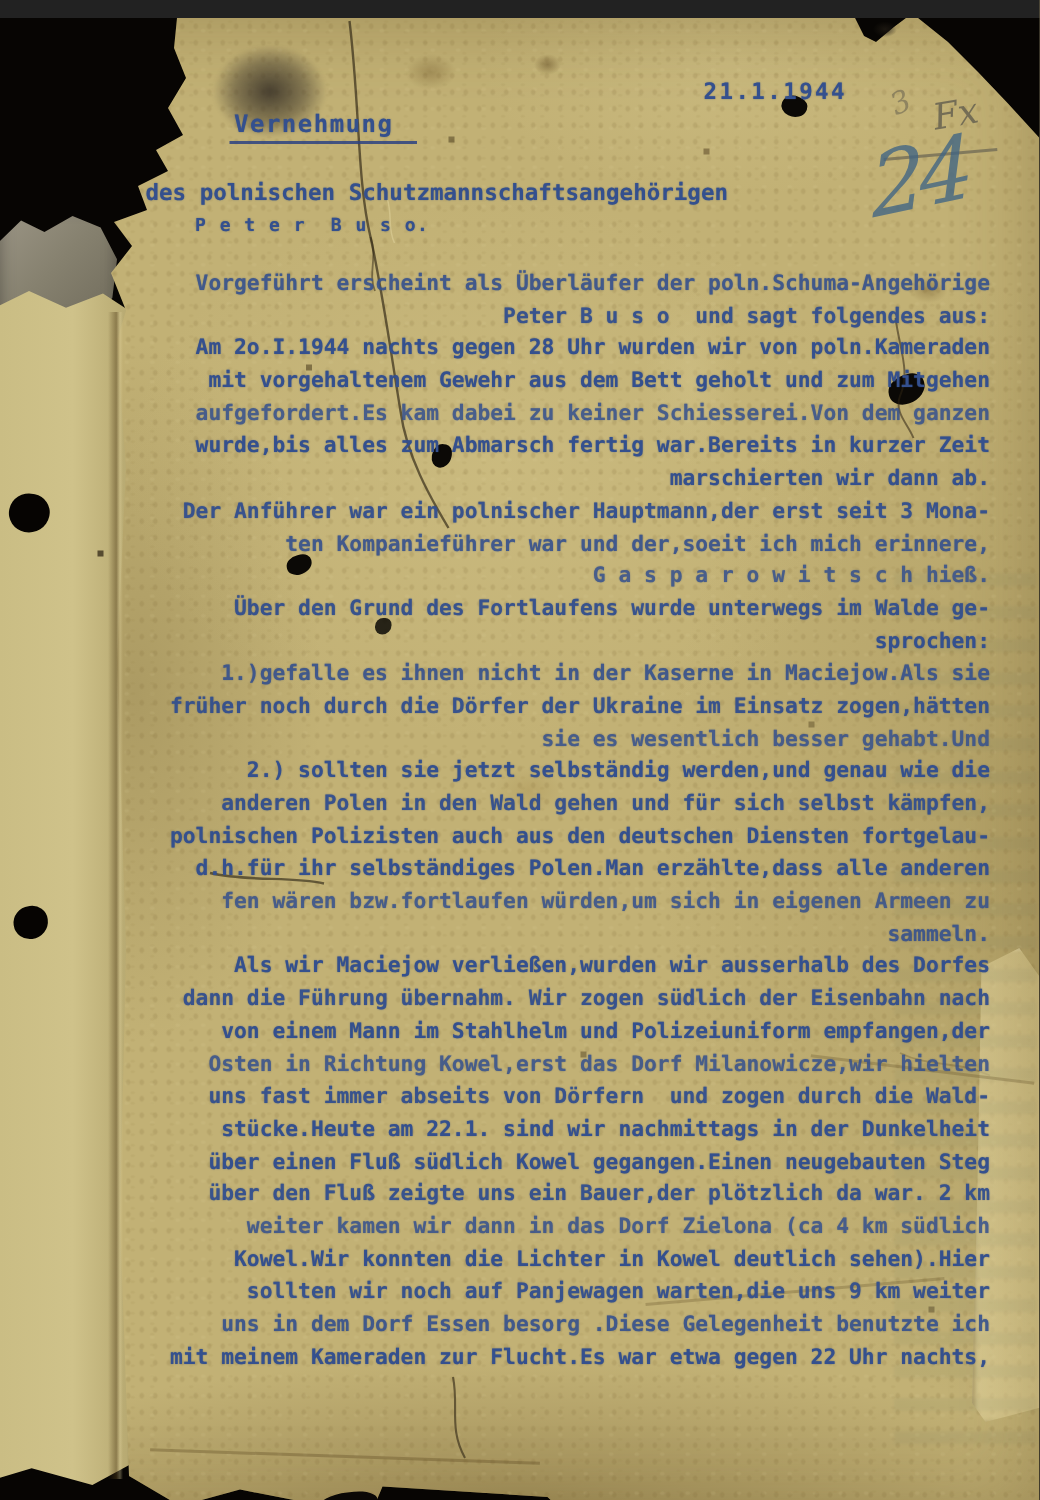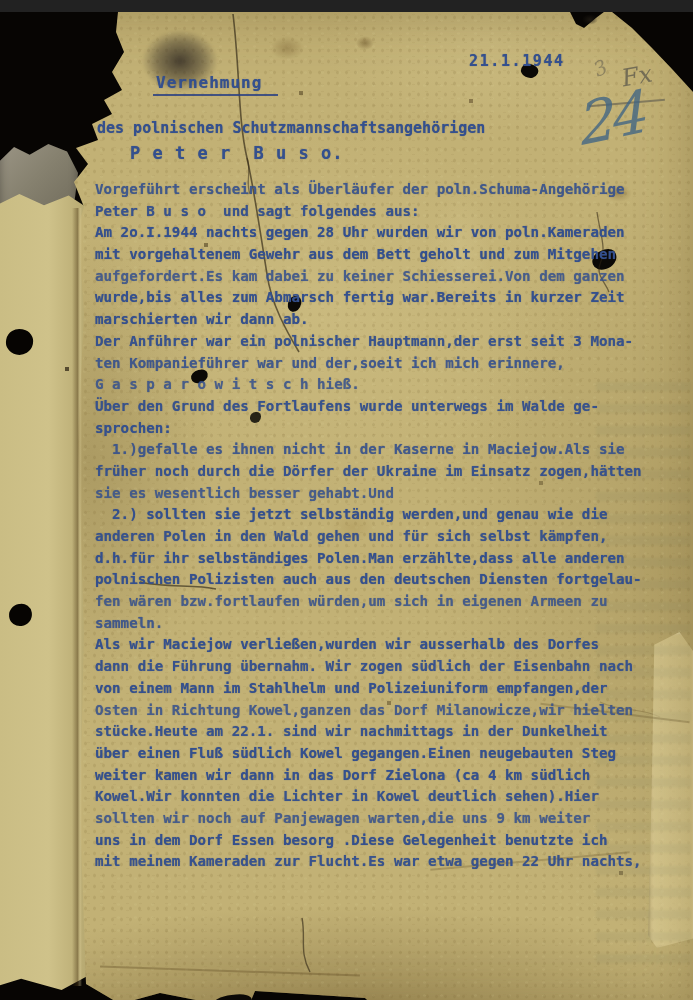--- a/index.html
+++ b/index.html
@@ -112,22 +112,22 @@
   #crease-2{left:430px;top:848px;width:200px;transform:rotate(-5deg);}
   #crease-3{left:100px;top:958px;width:260px;transform:rotate(2deg);background:rgba(95,75,35,.35);}
   
   .typed{color:var(--ink);text-shadow:0 0 1px rgba(43,66,120,.65);font-weight:bold;}
   #date{position:absolute;left:469px;top:40px;font-size:15px;letter-spacing:1.6px;}
   #doc-title{
     position:absolute;left:153px;top:61px;font-size:16px;letter-spacing:1px;
     padding:0 16px 2px 3px;border-bottom:2px solid rgba(43,66,130,.85);
   }
   #subject{position:absolute;left:97px;top:107px;font-size:15px;white-space:pre;}
-  #subject-name{position:absolute;left:130px;top:131px;font-size:17px;white-space:pre;letter-spacing:1px;}
-  #doc-body{position:absolute;left:95px;top:167px;width:565px;font-size:14.2px;line-height:21.7px;}
+  #subject-name{position:absolute;left:130px;top:131px;font-size:12px;white-space:pre;letter-spacing:1px;}
+  #doc-body{position:absolute;left:95px;top:167px;width:565px;font-size:14.2px;line-height:21.7px;text-align:right;}
   .typed-line{white-space:pre;height:21.7px;}
   .typed-line:nth-child(4n+1){opacity:.90;}
   .typed-line:nth-child(3n+2){opacity:.97;}
   .typed-line:nth-child(7n+3){filter:blur(.25px);}
   .typed-line:nth-child(5n){opacity:.86;}
   
   .pencil{font-family:"DejaVu Serif","Liberation Serif",serif;font-style:italic;position:absolute;}
   #page-number{
     left:580px;top:72px;font-size:58px;color:rgba(63,100,132,.78);
     transform:rotate(-12deg) skewX(-9deg);letter-spacing:-4px;
@@ -203,30 +203,32 @@
       <div class="typed-line">Der Anführer war ein polnischer Hauptmann,der erst seit 3 Mona-</div>
       <div class="typed-line">ten Kompanieführer war und der,soeit ich mich erinnere,</div>
       <div class="typed-line">G a s p a r o w i t s c h hieß.</div>
       <div class="typed-line">Über den Grund des Fortlaufens wurde unterwegs im Walde ge-</div>
       <div class="typed-line">sprochen:</div>
       <div class="typed-line">  1.)gefalle es ihnen nicht in der Kaserne in Maciejow.Als sie</div>
       <div class="typed-line">früher noch durch die Dörfer der Ukraine im Einsatz zogen,hätten</div>
       <div class="typed-line">sie es wesentlich besser gehabt.Und</div>
       <div class="typed-line">  2.) sollten sie jetzt selbständig werden,und genau wie die</div>
       <div class="typed-line">anderen Polen in den Wald gehen und für sich selbst kämpfen,</div>
+      <div class="typed-line">polnischen Polizisten auch aus den deutschen Diensten fortgelau-</div>
       <div class="typed-line">d.h.für ihr selbständiges Polen.Man erzählte,dass alle anderen</div>
-      <div class="typed-line">polnischen Polizisten auch aus den deutschen Diensten fortgelau-</div>
       <div class="typed-line">fen wären bzw.fortlaufen würden,um sich in eigenen Armeen zu</div>
       <div class="typed-line">sammeln.</div>
       <div class="typed-line">Als wir Maciejow verließen,wurden wir ausserhalb des Dorfes</div>
       <div class="typed-line">dann die Führung übernahm. Wir zogen südlich der Eisenbahn nach</div>
       <div class="typed-line">von einem Mann im Stahlhelm und Polizeiuniform empfangen,der</div>
-      <div class="typed-line">Osten in Richtung Kowel,ganzen das Dorf Milanowicze,wir hielten</div>
+      <div class="typed-line">Osten in Richtung Kowel,erst das Dorf Milanowicze,wir hielten</div>
+      <div class="typed-line">uns fast immer abseits von Dörfern  und zogen durch die Wald-</div>
       <div class="typed-line">stücke.Heute am 22.1. sind wir nachmittags in der Dunkelheit</div>
       <div class="typed-line">über einen Fluß südlich Kowel gegangen.Einen neugebauten Steg</div>
+      <div class="typed-line">über den Fluß zeigte uns ein Bauer,der plötzlich da war. 2 km</div>
       <div class="typed-line">weiter kamen wir dann in das Dorf Zielona (ca 4 km südlich</div>
       <div class="typed-line">Kowel.Wir konnten die Lichter in Kowel deutlich sehen).Hier</div>
       <div class="typed-line">sollten wir noch auf Panjewagen warten,die uns 9 km weiter</div>
       <div class="typed-line">uns in dem Dorf Essen besorg .Diese Gelegenheit benutzte ich</div>
       <div class="typed-line">mit meinem Kameraden zur Flucht.Es war etwa gegen 22 Uhr nachts,</div>
     </div>
 
   <div id="mark-3" class="pencil">3</div>
   <div id="mark-fx" class="pencil">Fx</div>
   <div id="fx-underline"></div>

